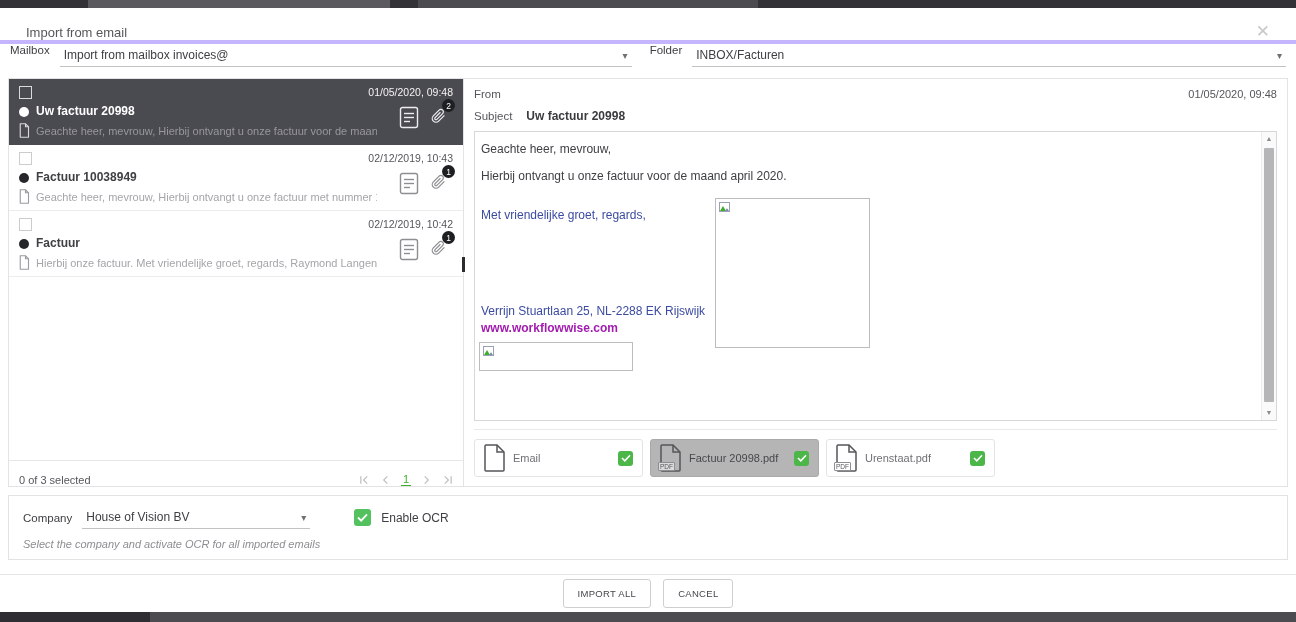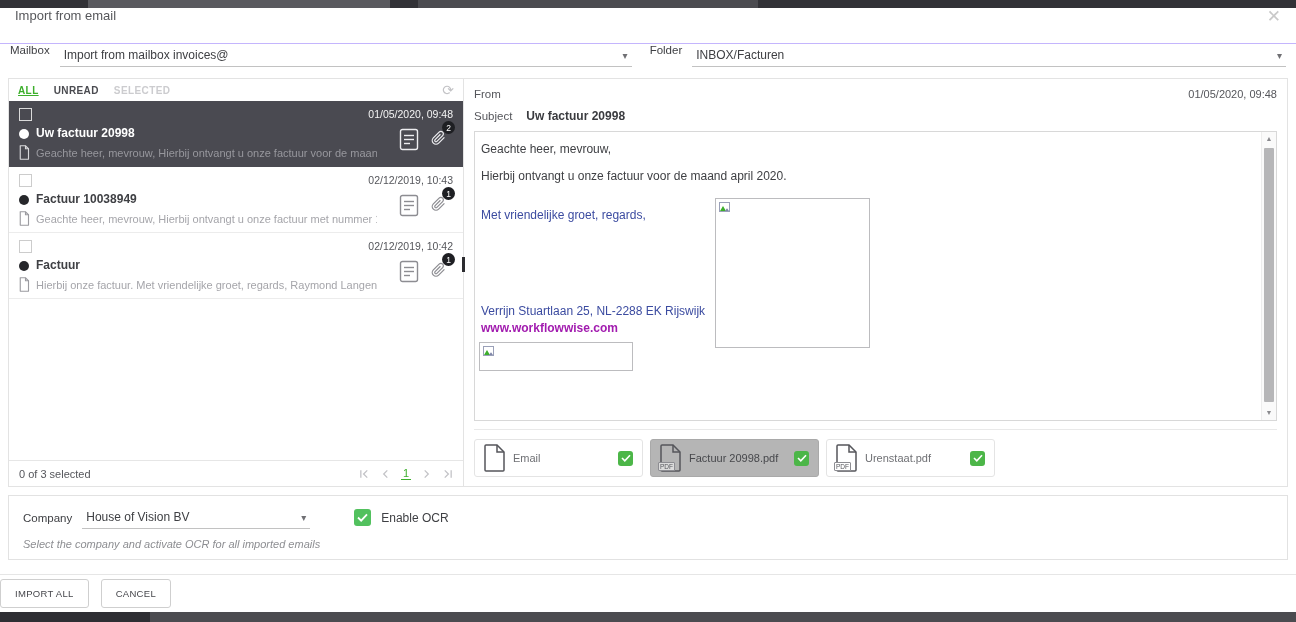--- a/index.html
+++ b/index.html
@@ -3,21 +3,21 @@
 <meta charset="utf-8">
 <style>
   * { margin:0; padding:0; box-sizing:border-box; }
   body { font-family:"Liberation Sans", sans-serif; }
   .page { width:1296px; height:622px; position:relative; background:#323237; overflow:hidden; }
   .strip-seg { position:absolute; height:8px; top:0; }
   .strip-bottom { position:absolute; left:0; right:0; bottom:0; height:10px; background:#2e2e33; }
   .strip-bottom .seg { position:absolute; left:150px; right:0; top:0; height:10px; background:#4b4b50; }
 
   .dialog { position:absolute; top:8px; bottom:10px; left:0; right:0; background:#fff; display:flex; flex-direction:column; }
-  .dlg-header { height:36px; flex:0 0 36px; display:flex; align-items:flex-start; padding:0 15px; border-bottom:1px solid #c4b5fd; }
+  .dlg-header { height:36px; flex:0 0 36px; display:flex; align-items:flex-end; padding:0 26px; border-bottom:4px solid #c4b5fd; }
   .dlg-title { font-size:13px; color:#56575b; }
   .close { margin-left:auto; font-size:17px; color:#c9c9c9; cursor:pointer; line-height:1; }
 
   .toolbar { height:34px; flex:0 0 34px; display:flex; align-items:flex-start; padding:0 10px; }
   .tb-label { font-size:11.5px; color:#3f4044; margin-right:10px; }
   .field { display:flex; align-items:center; border-bottom:1px solid #c2c2c2; height:23px; font-size:12px; color:#3f4044; padding:0 4px; }
   .field .caret { margin-left:auto; color:#707074; font-size:10px; }
   .mailbox-field { width:572px; margin-right:18px; }
   .folder-field { flex:1; }
 
@@ -46,21 +46,21 @@
   .ei-pageicon { position:absolute; left:9px; top:44px; color:#9b9ba0; }
   .active .ei-pageicon { color:#d9d9dc; }
   .ei-preview { position:absolute; left:27px; top:46px; right:86px; font-size:11px; color:#a5a5aa; white-space:nowrap; overflow:hidden; }
   .active .ei-preview { color:#97979d; }
   .ei-note { position:absolute; right:44px; top:27px; color:#8d8d92; }
   .active .ei-note { color:#ededf0; }
   .ei-clipwrap { position:absolute; right:14px; top:27px; width:18px; height:24px; color:#8d8d92; }
   .active .ei-clipwrap { color:#ededf0; }
   .badge { position:absolute; right:-6px; top:-7px; width:13px; height:13px; border-radius:50%; background:#1e1f23; color:#fff; font-size:8.5px; display:flex; align-items:center; justify-content:center; }
 
-  .list-footer { height:26px; flex:0 0 26px; border-top:1px solid #e6e6e6; display:flex; align-items:center; padding:0 10px; font-size:11px; color:#55565b; background:#fff; }
+  .list-footer { height:26px; flex:0 0 26px; border-top:1px solid #e6e6e6; display:flex; align-items:flex-end; padding:0 10px; font-size:11px; color:#55565b; background:#fff; }
   .pager { margin-left:auto; display:flex; align-items:center; gap:11px; }
   .pg-btn { color:#c2c2c6; cursor:pointer; display:flex; align-items:center; }
   .page-num { color:#3daf2c; border-bottom:1px solid #3daf2c; font-size:11px; padding:0 2px; cursor:pointer; }
 
   .right { flex:1 1 auto; display:flex; flex-direction:column; padding:0 10px; min-width:0; }
   .from-row { height:26px; flex:0 0 26px; display:flex; align-items:center; font-size:11.5px; color:#55565b; padding-top:4px; }
   .from-date { margin-left:auto; font-size:11px; color:#55565b; }
   .subject-row { height:22px; flex:0 0 22px; display:flex; align-items:center; font-size:11.5px; color:#55565b; gap:14px; }
   .subject-val { font-weight:bold; color:#3a3b3f; font-size:12px; }
 
@@ -93,21 +93,21 @@
   .radio.sel { border-color:#3daf2c; }
   .radio-dot { width:5px; height:5px; border-radius:50%; background:#3daf2c; }
 
   .company-box { margin:8px 8px 14px; border:1px solid #e2e2e2; padding:10px 14px 9px; flex:0 0 auto; }
   .company-row { display:flex; align-items:center; }
   .company-field { width:228px; margin-left:10px; }
   .ocr-check { width:17px; height:17px; border-radius:3px; background:#52c15e; display:flex; align-items:center; justify-content:center; margin-left:44px; cursor:pointer; }
   .ocr-label { font-size:12px; color:#3f4044; margin-left:10px; }
   .hint { font-style:italic; font-size:11px; color:#8d8e92; margin-top:9px; }
 
-  .dlg-footer { border-top:1px solid #e6e6e6; height:38px; flex:0 0 38px; display:flex; align-items:center; justify-content:flex-start; gap:12px; }
+  .dlg-footer { border-top:1px solid #e6e6e6; height:38px; flex:0 0 38px; display:flex; align-items:center; justify-content:center; gap:12px; }
   .btn { font-size:9.5px; color:#46474c; border:1px solid #cfcfcf; border-radius:3px; padding:8px 14px; background:#fff; letter-spacing:.3px; cursor:pointer; font-family:"Liberation Sans", sans-serif; }
 
   svg { display:block; }
 </style>
 </head>
 <body>
 
 <div class="page">
   <div class="strip-seg" style="left:88px;width:302px;background:#5a5a5f;"></div>
   <div class="strip-seg" style="left:418px;width:340px;background:#4b4b50;"></div>
@@ -132,26 +132,20 @@
       <div class="field folder-field">
         <span>INBOX/Facturen</span>
         <span class="caret">▾</span>
       </div>
     </div>
 
     <div class="main">
       <div class="divider-handle"></div>
 
       <div class="left">
-        <div class="tabs">
-          <span class="tab tab-all">ALL</span>
-          <span class="tab tab-unread">UNREAD</span>
-          <span class="tab tab-selected">SELECTED</span>
-          <span class="refresh">⟳</span>
-        </div>
 
         <div class="list">
 
           <div class="email-item active">
             <span class="ei-check"></span>
             <span class="ei-date">01/05/2020, 09:48</span>
             <span class="ei-dot"></span>
             <span class="ei-title">Uw factuur 20998</span>
             <span class="ei-pageicon">
               <svg width="12" height="15" viewBox="0 0 16 20" fill="none" stroke="currentColor" stroke-width="1.5">

